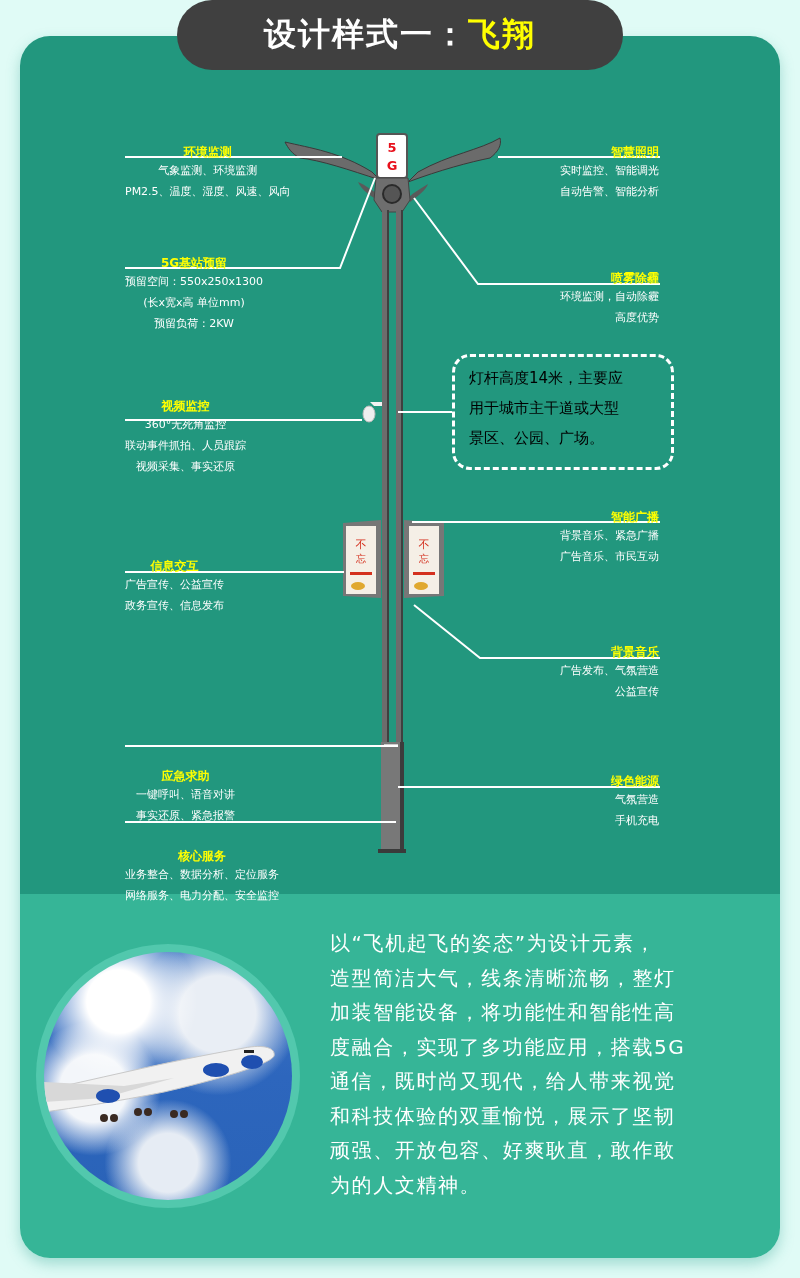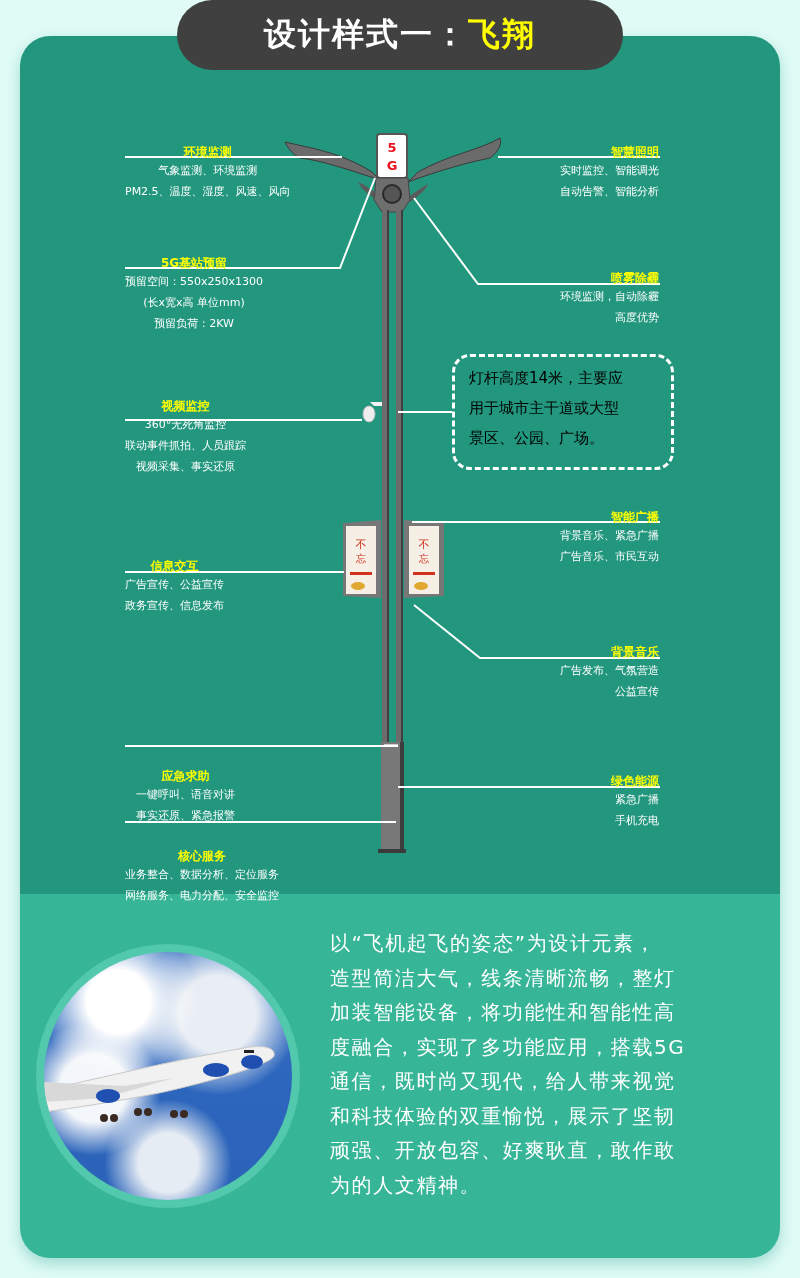--- a/index.html
+++ b/index.html
@@ -183,21 +183,21 @@
   <div>背景音乐、紧急广播</div>
   <div>广告音乐、市民互动</div>
 </div>
 <div class="feat right" style="top:644px;">
   <span class="ft">背景音乐</span>
   <div>广告发布、气氛营造</div>
   <div>公益宣传</div>
 </div>
 <div class="feat right" style="top:773px;">
   <span class="ft">绿色能源</span>
-  <div>紧急广播</div>
+  <div>气氛营造</div>
   <div>手机充电</div>
 </div>
 
 <div class="desc-box">
   <div>灯杆高度14米，主要应</div>
   <div>用于城市主干道或大型</div>
   <div>景区、公园、广场。</div>
 </div>
 
 <div class="photo-ring"></div>

